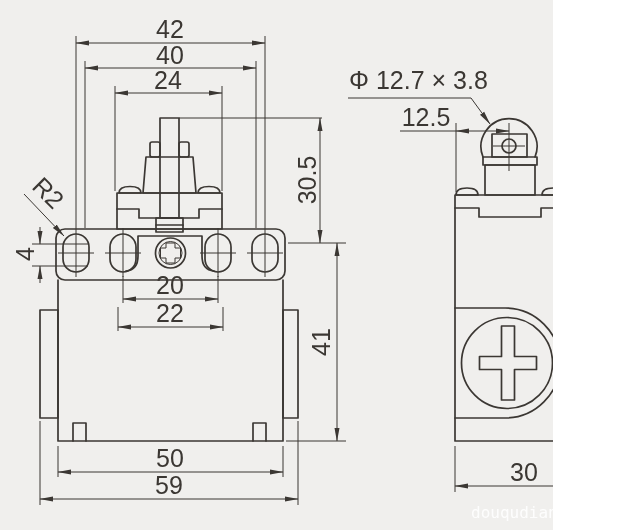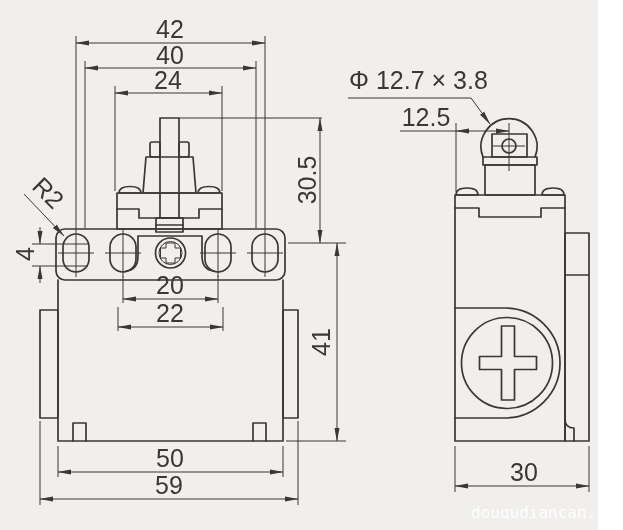--- a/index.html
+++ b/index.html
@@ -3,21 +3,21 @@
 <meta charset="utf-8">
 <style>
   :root{
     --bg:#f0efed;
     --line:#3b3733;
     --wm:#ffffff;
   }
   html,body{margin:0;padding:0;background:#fff;}
   .canvas{
     position:relative;
-    width:598px;height:530px;
+    width:553px;height:530px;
     background:var(--bg);
     overflow:hidden;
     font-family:"Liberation Sans", sans-serif;
   }
   .canvas svg{position:absolute;left:0;top:0;}
   .ln{fill:none;stroke:var(--line);stroke-width:1.7;stroke-linecap:round;stroke-linejoin:round;}
   .tn{fill:none;stroke:var(--line);stroke-width:1;stroke-linecap:butt;}
   .dim{font-family:"Liberation Sans", sans-serif;font-size:25px;fill:var(--line);}
   marker path{fill:var(--line);stroke:none;}
   .watermark{

